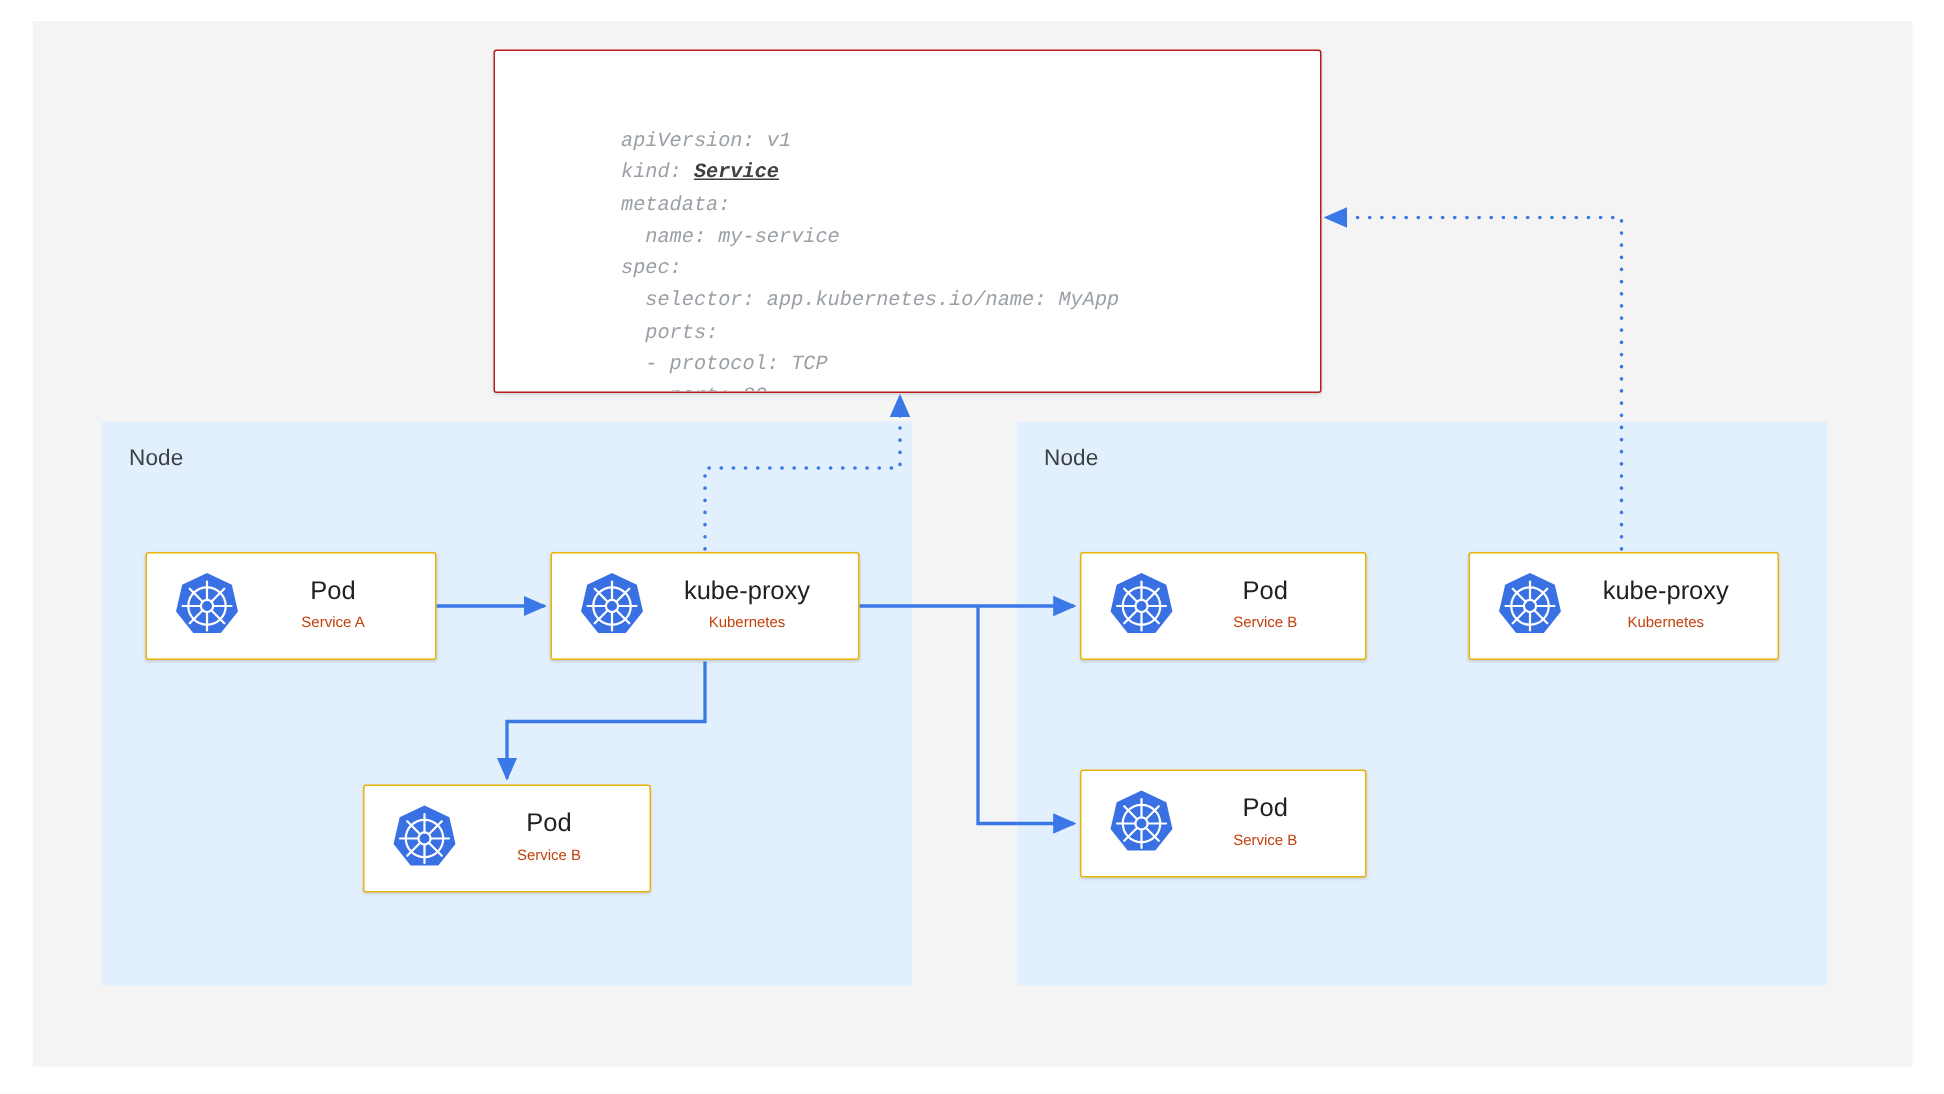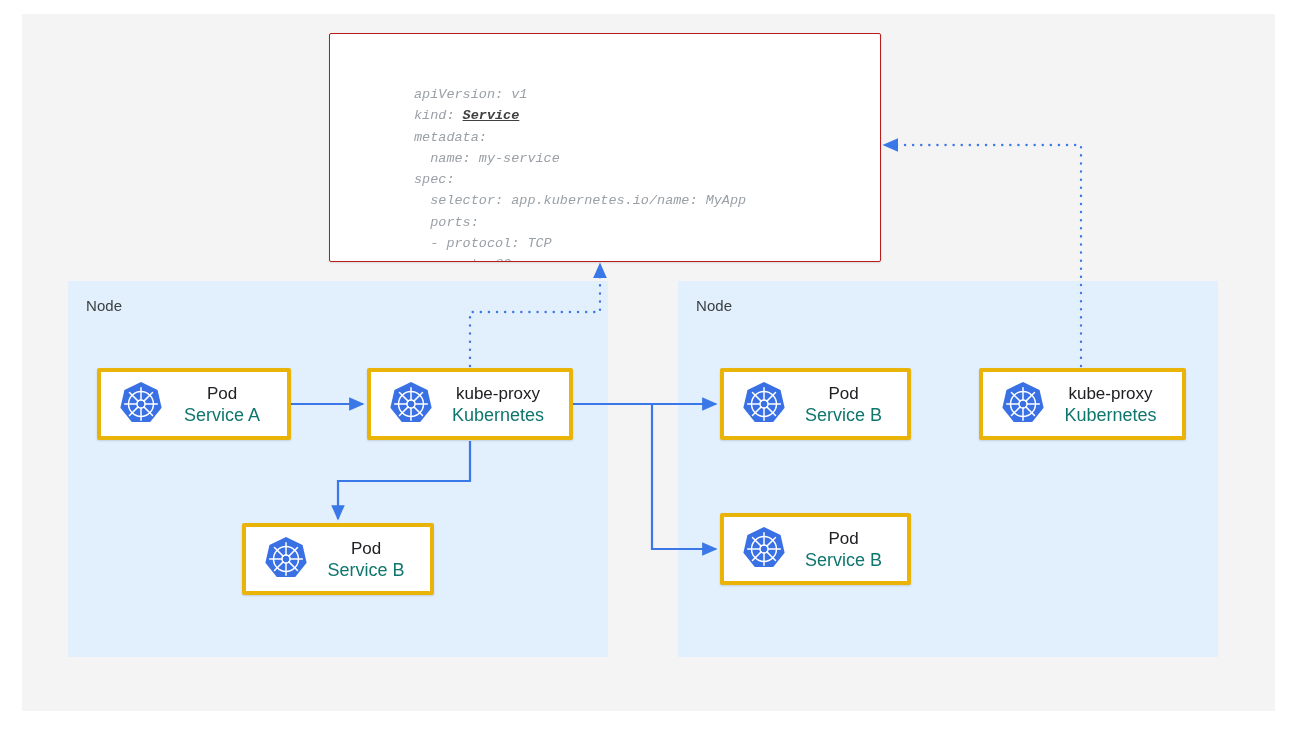--- a/index.html
+++ b/index.html
@@ -73,21 +73,21 @@
   #yaml-code .b {
     font-weight: bold;
     color: #404040;
     text-decoration: underline;
   }
 
   
   .card {
     position: absolute;
     background: #ffffff;
-    border: 4px solid #eab308;
+    border: 1px solid #eab308;
     border-radius: 2px;
     box-shadow: 0 1px 2px rgba(60,64,67,0.18);
     box-sizing: border-box;
     display: flex;
     align-items: center;
   }
   .card .k8s-logo {
     flex: 0 0 auto;
     margin-left: 16px;
     width: 48px;
@@ -102,22 +102,22 @@
     justify-content: center;
     padding-right: 8px;
   }
   .card .card-title {
     font-size: 17px;
     color: #202124;
     line-height: 22px;
     white-space: nowrap;
   }
   .card .card-sub {
-    font-size: 18px;
-    color: #0f766e;
+    font-size: 10px;
+    color: #c2410c;
     line-height: 21px;
     white-space: nowrap;
   }
 
   
   #connectors {
     position: absolute;
     left: 0;
     top: 0;
     width: 1296px;

